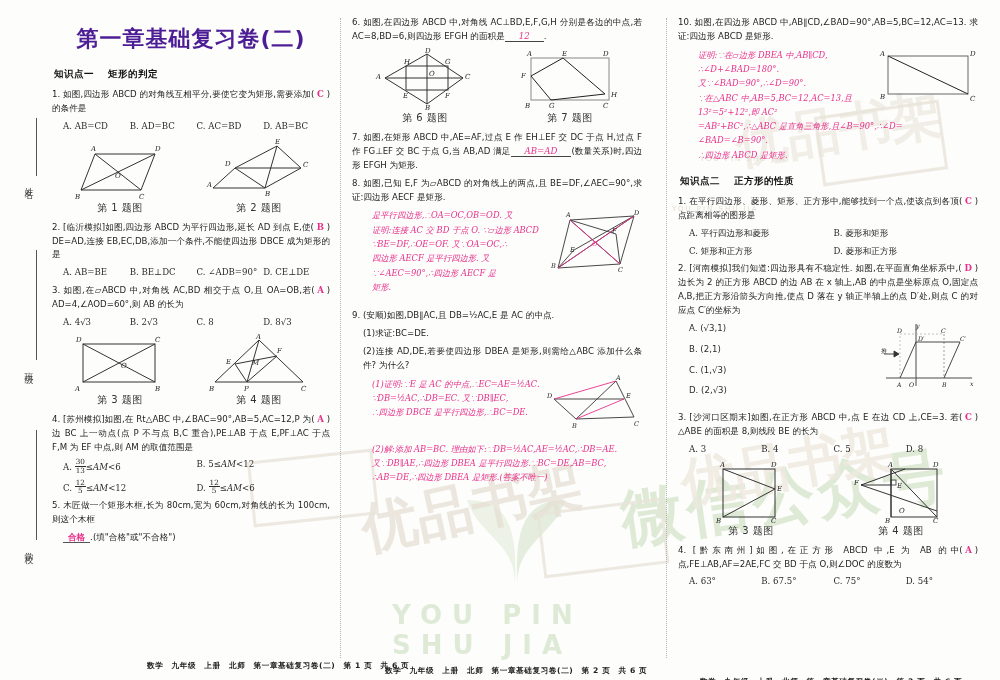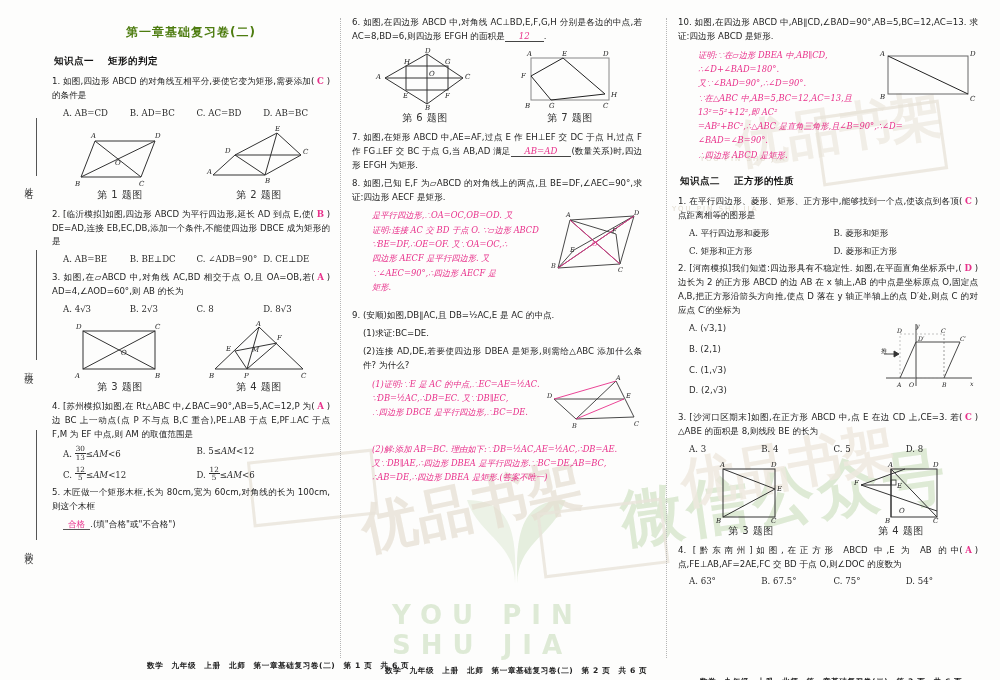--- a/index.html
+++ b/index.html
@@ -36,36 +36,36 @@
   .divider{position:absolute;top:18px;height:640px;border-left:1px dotted #b5b5b5;}
   .div1{left:340px;}
   .div2{left:666px;}
 
   
   .mrule{position:absolute;left:36px;width:0;border-left:1px solid #555;}
   .vlabel{position:absolute;left:22px;writing-mode:vertical-rl;text-orientation:upright;
           font-size:9px;color:#3a3a3a;letter-spacing:3px;}
 
   
-  .title{font-size:12px;font-weight:bold;text-align:center;letter-spacing:1px;
-         margin:24px 0 14px 0;color:#4d7c0f;}
+  .title{font-size:22px;font-weight:bold;text-align:center;letter-spacing:1px;
+         margin:24px 0 14px 0;color:#4c1d95;}
   .kp{font-size:9.5px;font-weight:bold;color:#111;margin:4px 0 7px 2px;letter-spacing:.5px;}
   .kp .kp-sep{display:inline-block;width:14px;}
   .q{font-size:8.6px;line-height:1.62;color:#232323;margin:0 0 4px 0;text-align:justify;}
   .indent{text-indent:0;padding-left:11px;}
   .opts{font-size:8.6px;line-height:1.6;display:flex;margin:1px 0 4px 11px;}
   .opts>span{font-family:"DejaVu Serif","Liberation Serif",serif;}
   .opt4>span{width:25%;}
   .opt2{margin-left:11px;}
   .opt2>span{width:50%;}
   .ansbox{float:right;font-size:8.6px;}
   .ans{color:#e8308a;font-weight:bold;font-family:"DejaVu Serif",serif;}
   .blank{color:#e8308a;border-bottom:1px solid #444;padding:0 14px;font-style:italic;
          font-family:"DejaVu Serif",serif;}
-  .fillpink{color:#e8308a;font-weight:normal;border-bottom:1px solid #555;padding:0 5px;}
+  .fillpink{color:#e8308a;font-weight:bold;border-bottom:1px solid #555;padding:0 5px;}
 
   
   .sol{color:#e8308a;font-size:8.3px;line-height:1.72;font-family:"DejaVu Serif","Liberation Serif",serif;
        margin:3px 0 5px 20px;font-style:italic;}
   .sol-row{display:block;}
   .frac{display:inline-block;vertical-align:-0.42em;text-align:center;font-size:.84em;line-height:1.05;}
   .frac .num{display:block;border-bottom:1px solid currentColor;padding:0 1px;}
   .frac .den{display:block;padding:0 1px;}
 
   

